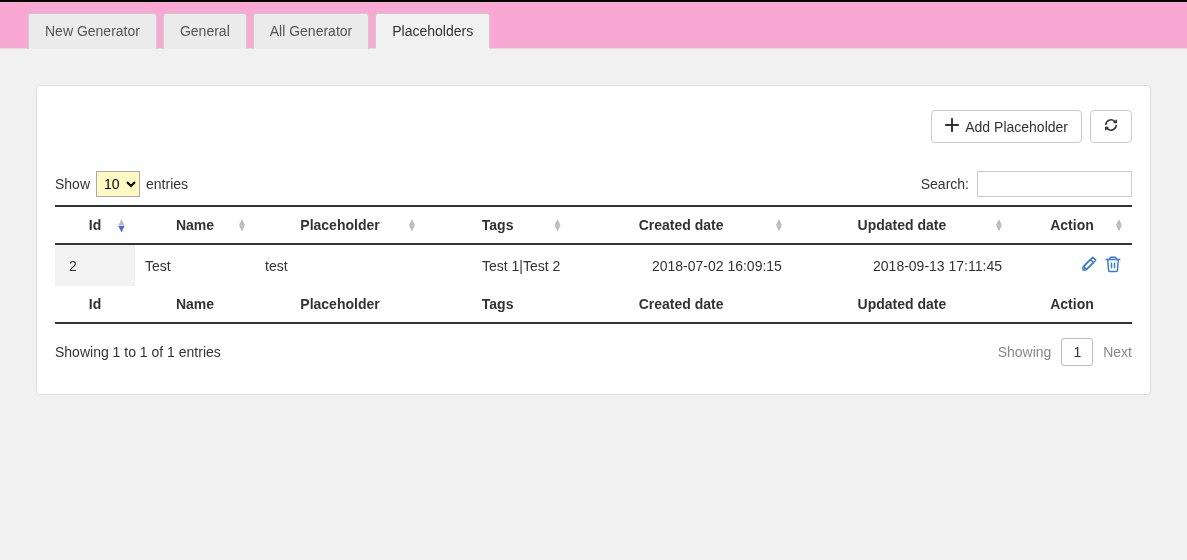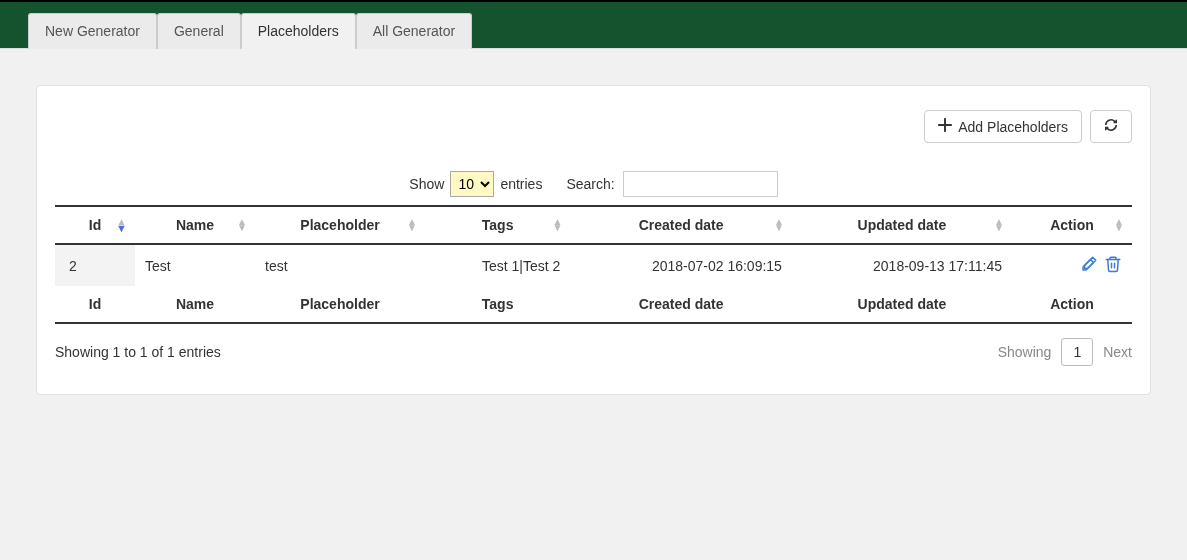--- a/index.html
+++ b/index.html
@@ -5,23 +5,24 @@
     * { box-sizing: border-box; margin: 0; padding: 0; }
     body {
       font-family: -apple-system, BlinkMacSystemFont, "Segoe UI", Arial, sans-serif;
       font-size: 14px;
       background: #f1f1f1;
       color: #333;
       border-top: 2px solid #000;
     }
     .tabs {
       display: flex;
+      gap: 6px;
       padding: 10px 28px 0 28px;
       border-bottom: 1px solid #ddd;
-      background: #14532d;
+      background: #f9a8d4;
     }
     .tab {
       padding: 9px 16px;
       background: #ebebeb;
       border: 1px solid #ccc;
       border-bottom: none;
       cursor: pointer;
       color: #555;
       border-radius: 3px 3px 0 0;
       position: relative;
@@ -54,21 +55,21 @@
       padding: 7px 13px;
       border: 1px solid #ccc;
       background: #fff;
       border-radius: 4px;
       cursor: pointer;
       font-size: 14px;
       color: #333;
     }
     .controls {
       display: flex;
-      justify-content: center;
+      justify-content: space-between;
       align-items: center;
       margin-bottom: 8px;
       gap: 24px;
     }
     .length-control {
       display: flex;
       align-items: center;
       gap: 6px;
     }
     .length-select {
@@ -158,35 +159,35 @@
       cursor: pointer;
     }
     .icon-svg { width: 14px; height: 14px; display: inline-block; }
   </style>
 </head>
 <body>
 
 <div class="tabs">
   <div class="tab">New Generator</div>
   <div class="tab">General</div>
+  <div class="tab">All Generator</div>
   <div class="tab active">Placeholders</div>
-  <div class="tab">All Generator</div>
 </div>
 
 <div class="panel-wrapper">
   <div class="panel">
 
     <div class="panel-top">
       <button class="btn">
         <span>
           <svg class="icon-svg" viewBox="0 0 16 16" fill="currentColor">
               <path d="M8 1v14M1 8h14" stroke="#333" stroke-width="2.2" stroke-linecap="round"></path>
             </svg>
         </span>
-        <span>Add Placeholders</span>
+        <span>Add Placeholder</span>
       </button>
       <button class="btn">
         <span>
           <svg class="icon-svg" viewBox="0 0 16 16" fill="none" stroke="#333" stroke-width="1.8">
               <path d="M2 8a6 6 0 0 1 10.2-4.2L14 5"></path>
               <path d="M14 2v3h-3"></path>
               <path d="M14 8a6 6 0 0 1-10.2 4.2L2 11"></path>
               <path d="M2 14v-3h3"></path>
             </svg>
         </span>

